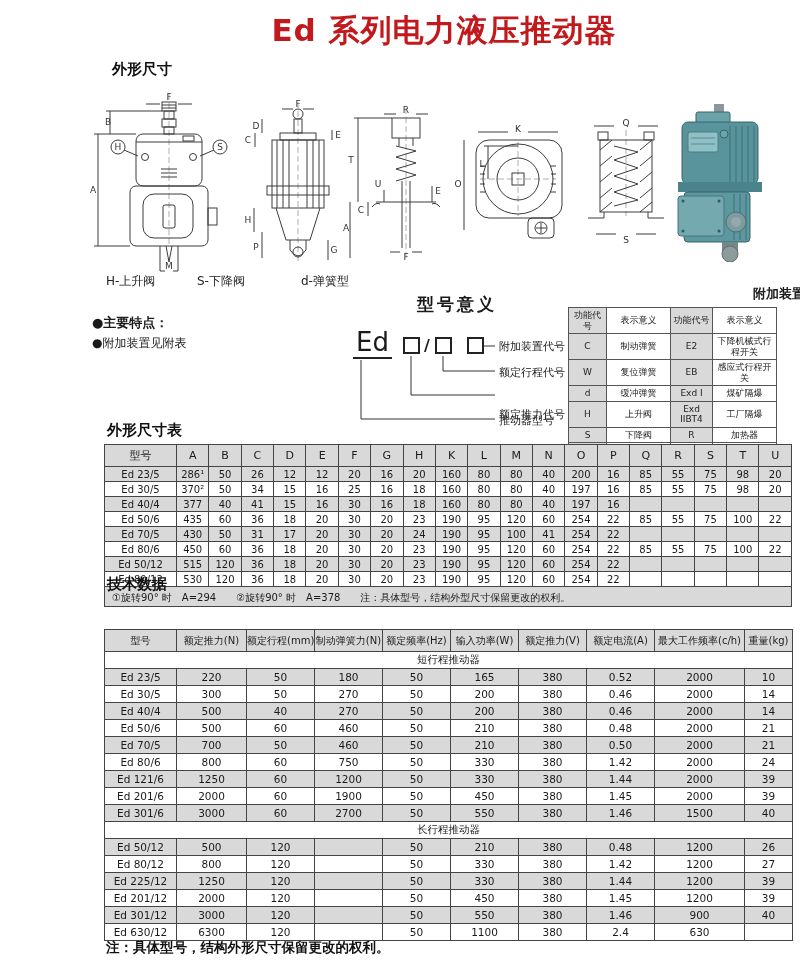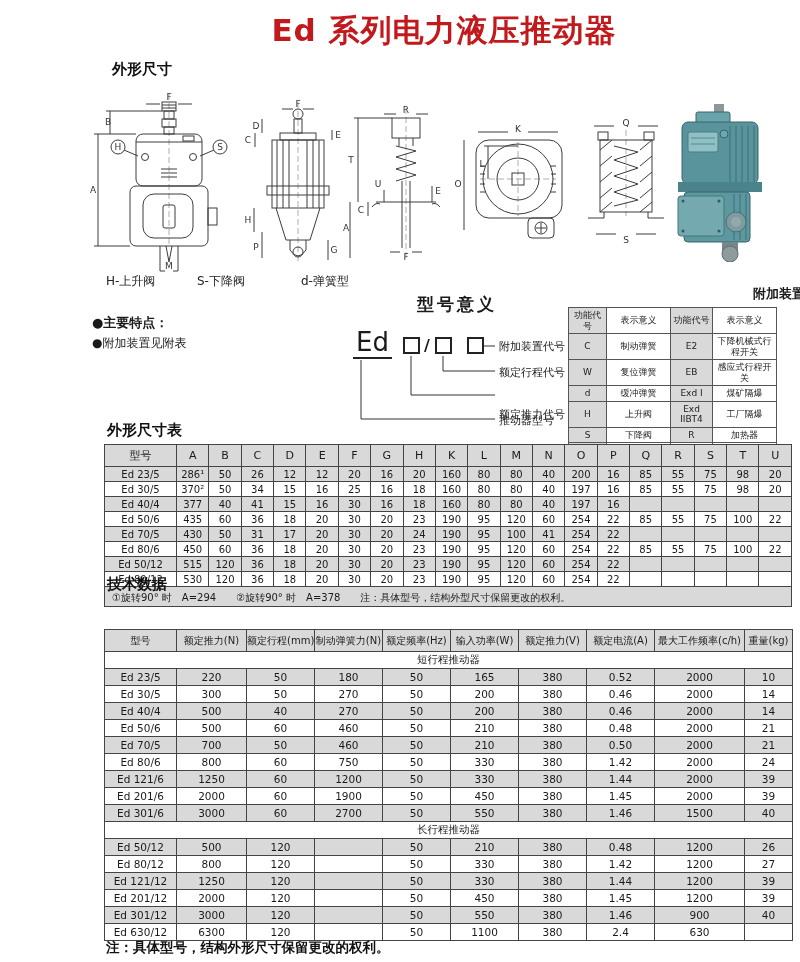--- a/index.html
+++ b/index.html
@@ -782,21 +782,21 @@
           <td>120</td>
           <td></td>
           <td>50</td>
           <td>330</td>
           <td>380</td>
           <td>1.42</td>
           <td>1200</td>
           <td>27</td>
         </tr>
         <tr class="shaded">
-          <td>Ed 121/12</td>
+          <td>Ed 225/12</td>
           <td>1250</td>
           <td>120</td>
           <td></td>
           <td>50</td>
           <td>330</td>
           <td>380</td>
           <td>1.44</td>
           <td>1200</td>
           <td>39</td>
         </tr>

